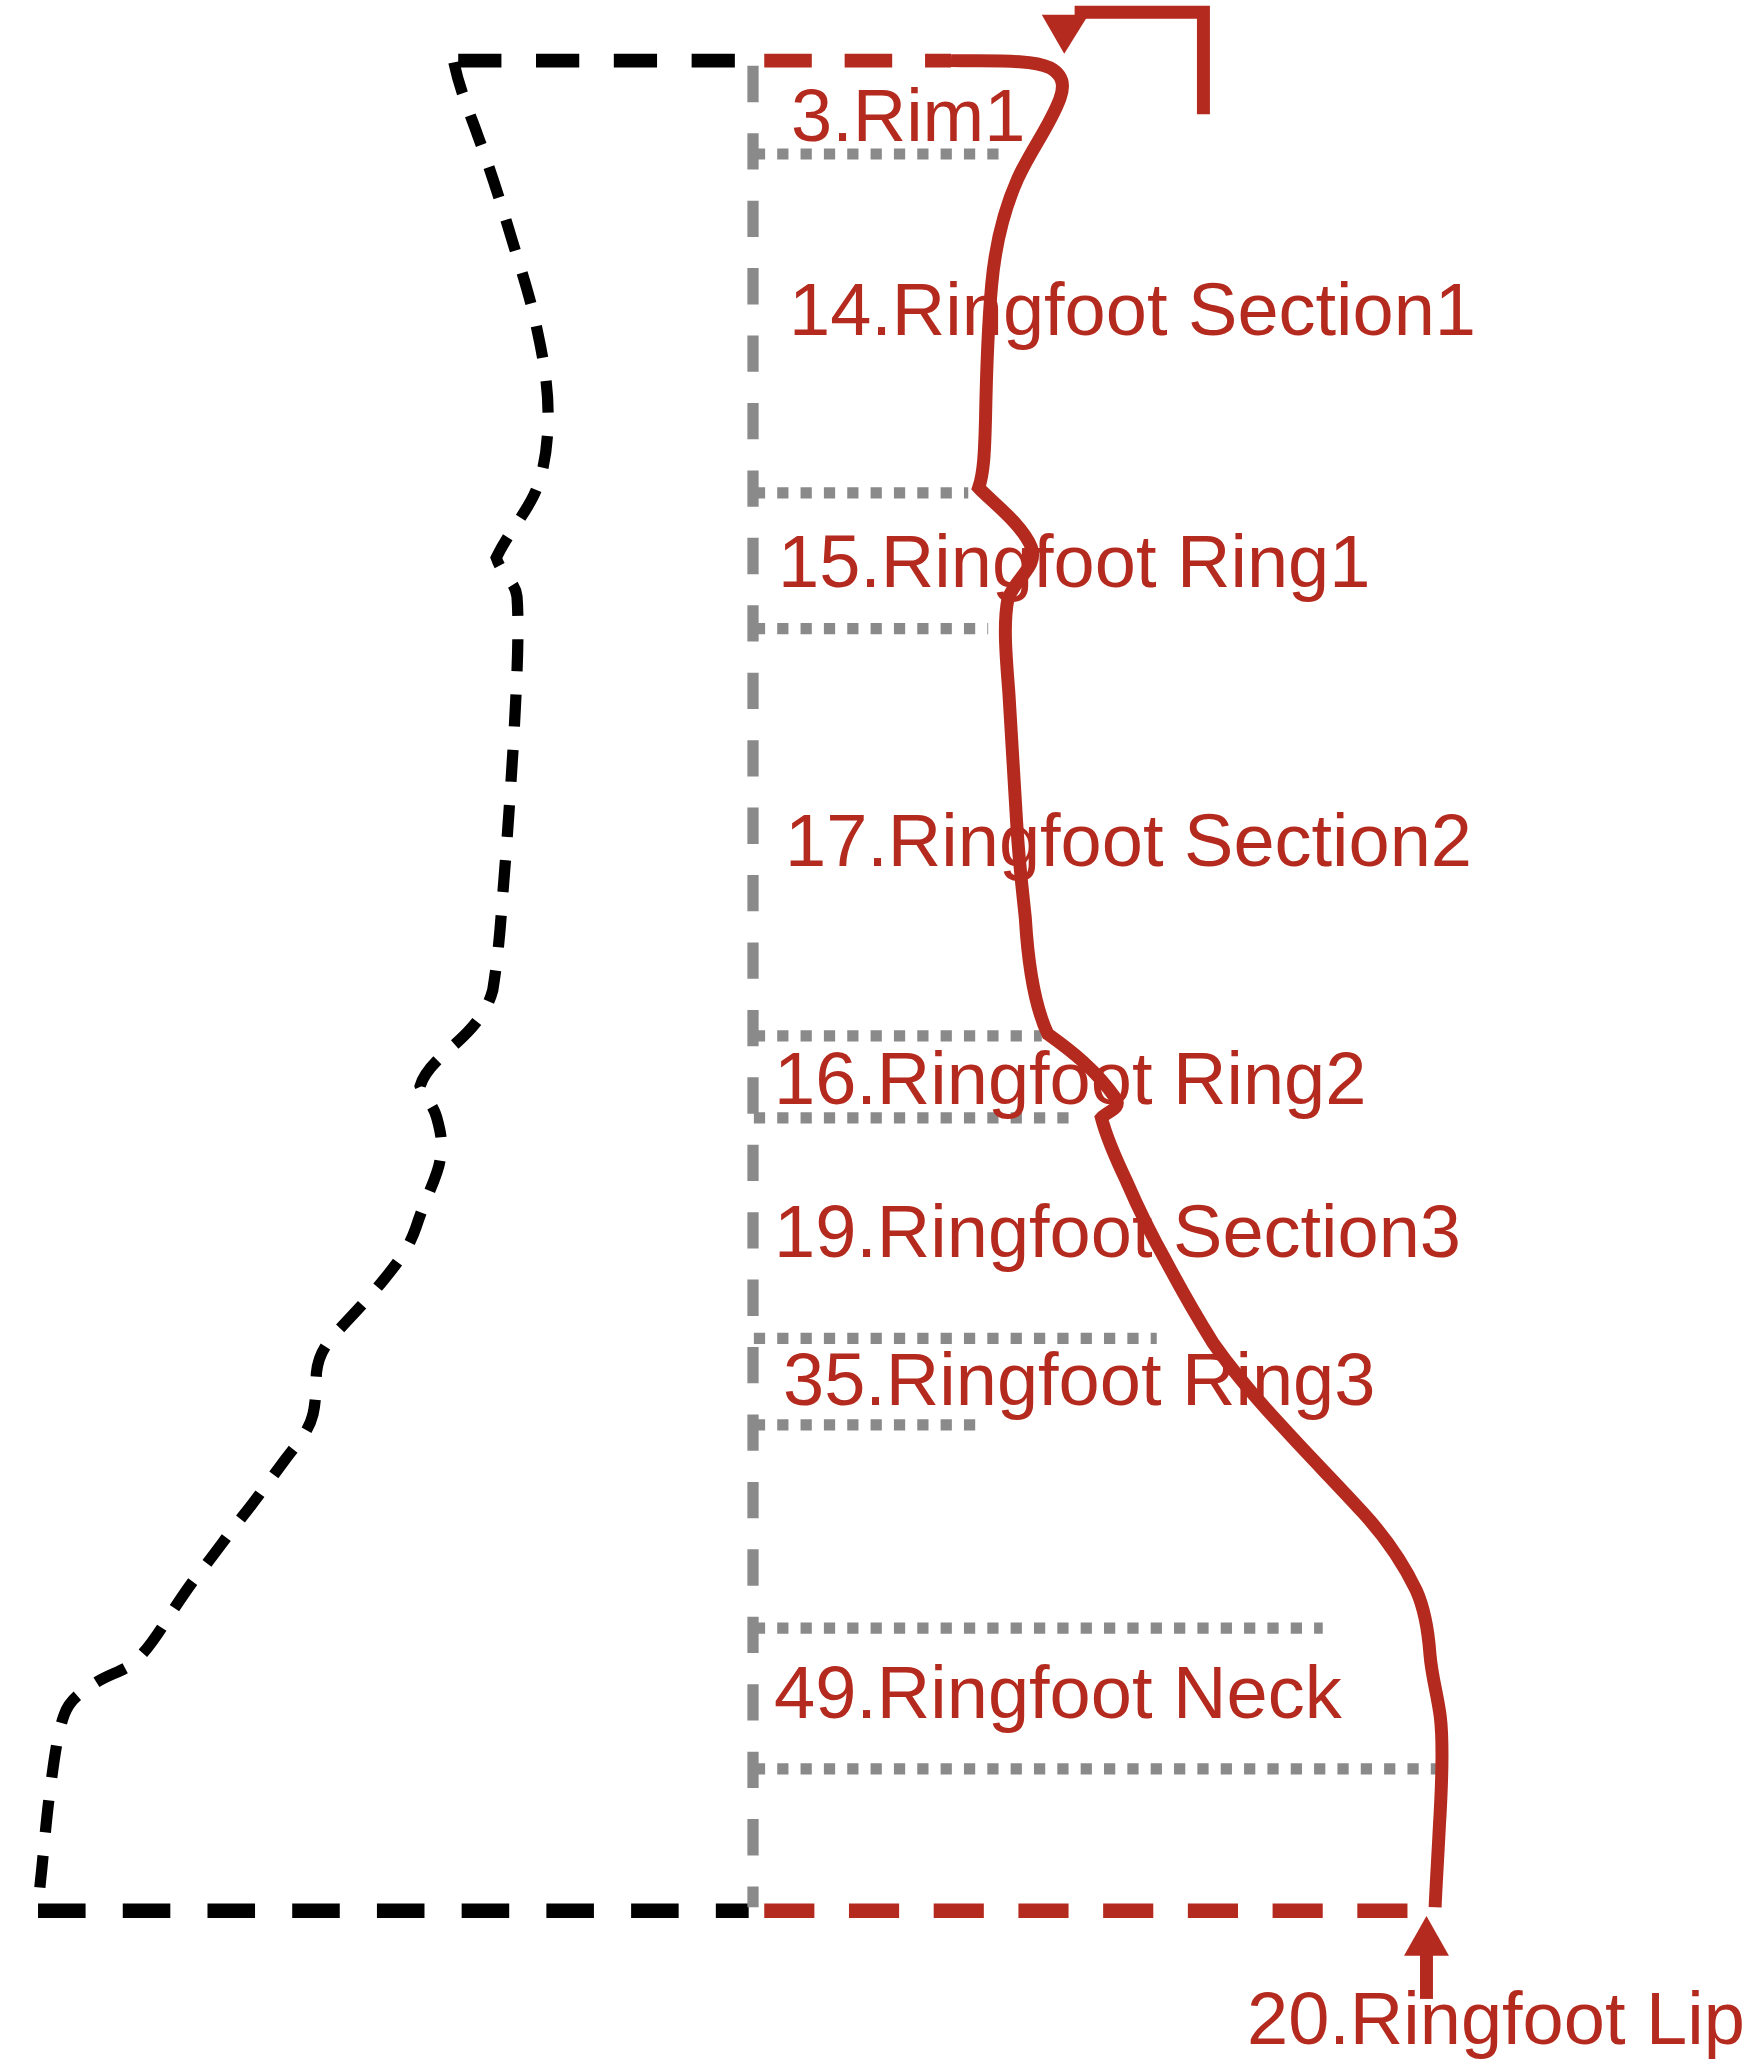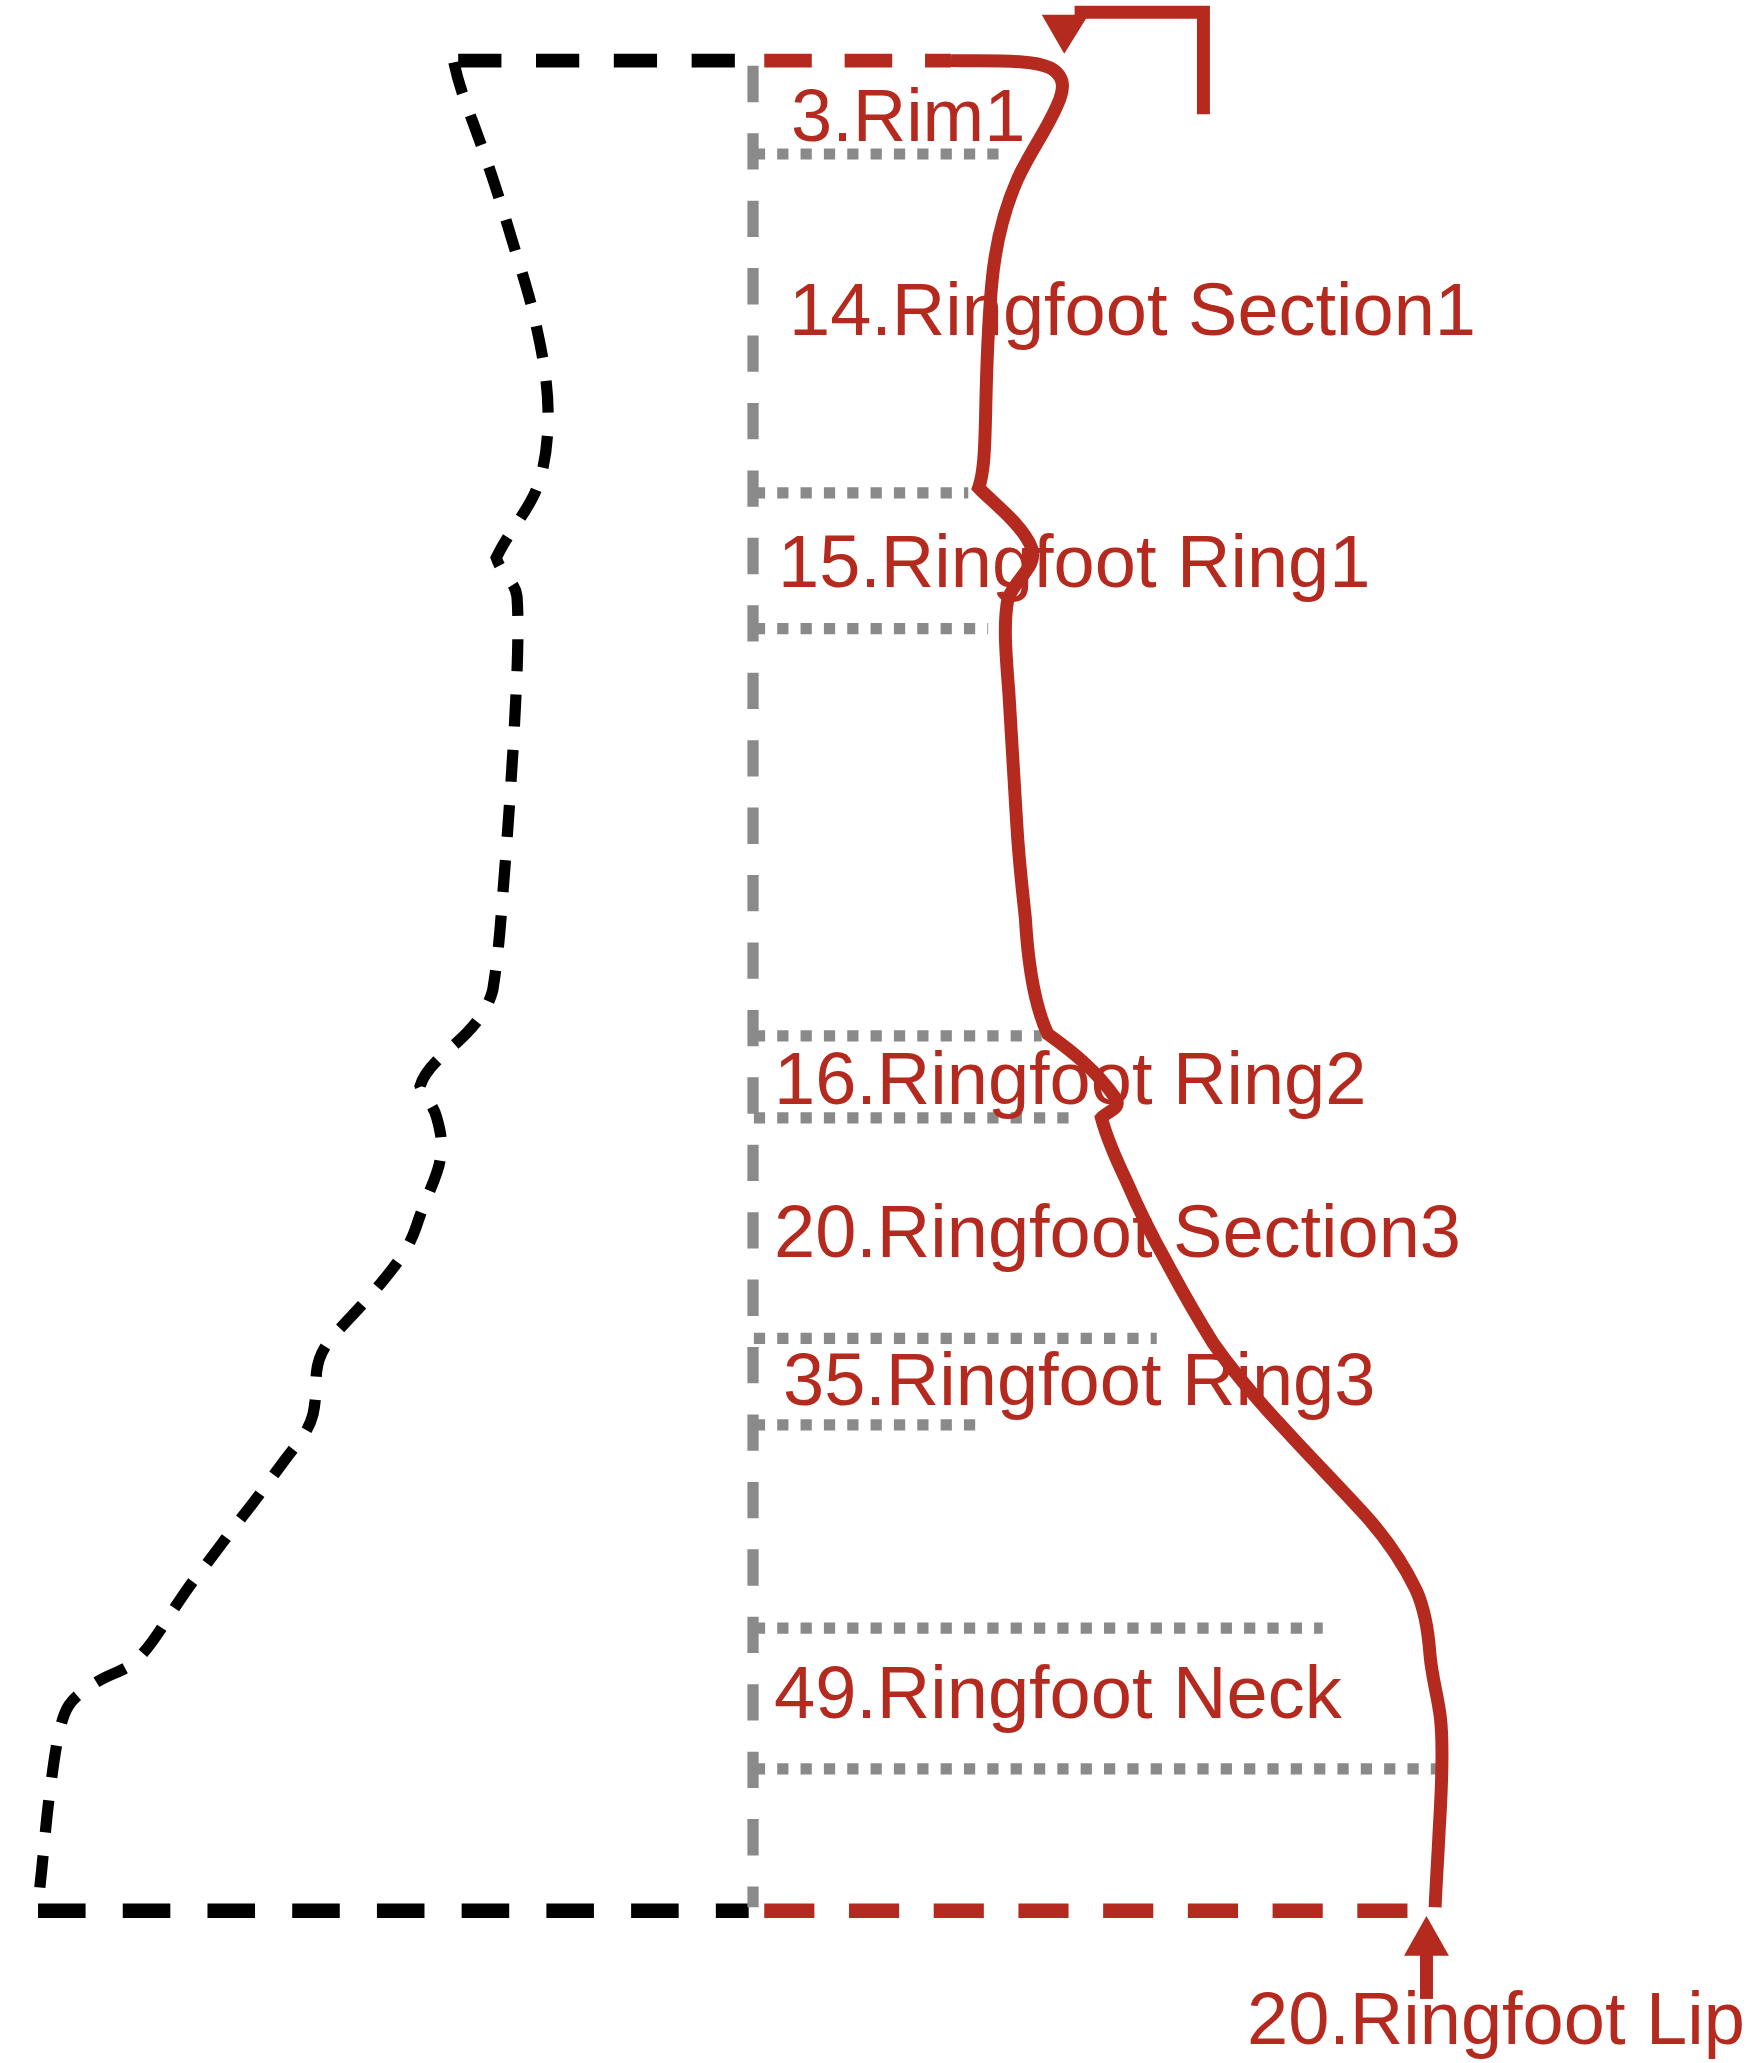--- a/index.html
+++ b/index.html
@@ -110,20 +110,21 @@
     <path d="M 1392,132 L 1392,14 L 1243,14" fill="none" stroke="#B52A1E" stroke-width="15"></path>
     <polygon points="1205,17 1259,17 1231,62" fill="#B52A1E"></polygon>
 
     <line x1="1650" y1="2312" x2="1650" y2="2252" stroke="#B52A1E" stroke-width="15"></line>
     <polygon points="1624,2262 1676,2262 1650,2216" fill="#B52A1E"></polygon>
   </svg>
 
   <div class="lbl" style="left:791px;  top:116px;">3.Rim1</div>
   <div class="lbl" style="left:789px;  top:310px;">14.Ringfoot Section1</div>
   <div class="lbl" style="left:778px;  top:562px;">15.Ringfoot Ring1</div>
+  <div class="lbl" style="left:785px;  top:841px;">17.Ringfoot Section2</div>
   <div class="lbl" style="left:774px;  top:1079px;">16.Ringfoot Ring2</div>
-  <div class="lbl" style="left:774px;  top:1232px;">20.Ringfoot Section3</div>
+  <div class="lbl" style="left:774px;  top:1232px;">19.Ringfoot Section3</div>
   <div class="lbl" style="left:783px;  top:1380px;">35.Ringfoot Ring3</div>
   <div class="lbl" style="left:774px;  top:1693px;">49.Ringfoot Neck</div>
   <div class="lbl" style="left:1247px; top:2019px;">20.Ringfoot Lip</div>
 
 </div>
 
 
 </body></html>

